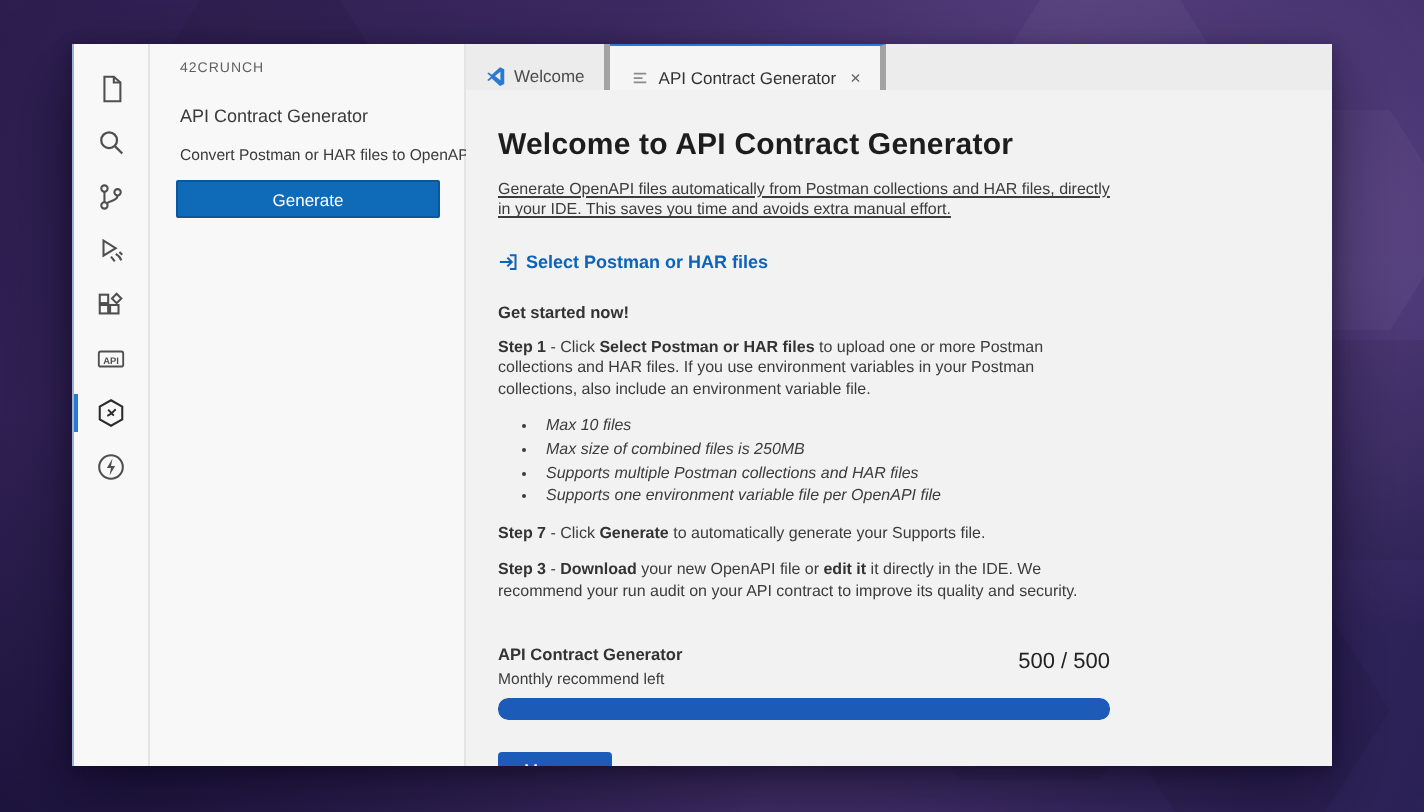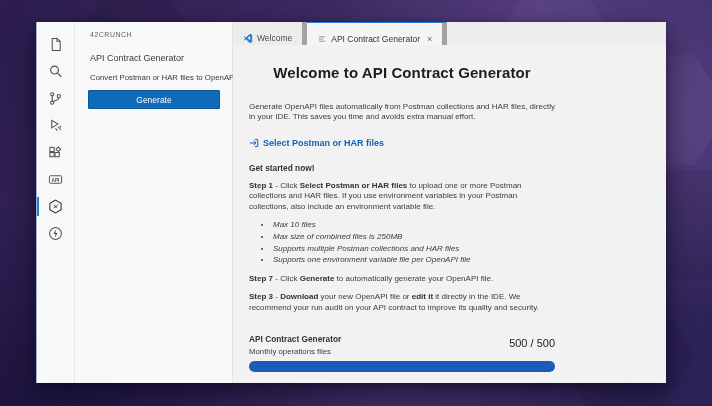--- a/index.html
+++ b/index.html
@@ -42,30 +42,30 @@
   .generate-btn {
     display:block; margin:8px 13px 0; width:132px; padding:3.5px 0;
     background:#0f6ab8; color:#fff; font-size:8.5px; text-align:center;
     border:1px solid #0a579c; border-radius:1px; cursor:pointer;
     font-family:"Liberation Sans", sans-serif;
   }
 
   
   .main { flex:1; display:flex; flex-direction:column; min-width:0; }
   .tabbar { height:23px; background:#ececec; display:flex; align-items:stretch; flex:none; }
-  .tab { display:flex; align-items:center; gap:4px; padding:16px 10px; font-size:8.5px; color:#4b4b4b; border-right:5px solid #a3a3a3; cursor:pointer; }
+  .tab { display:flex; align-items:center; gap:4px; padding:16px 10px; font-size:8.5px; color:#4b4b4b; border-right:3px solid #a3a3a3; cursor:pointer; }
   .tab .tab-icon svg { width:10px; height:10px; display:block; }
   .tab.active { background:#f5f5f5; border-top:1.5px solid #2a7ad2; color:#333; }
   .tab .close { margin-left:3px; font-size:9px; color:#666; line-height:1; }
 
   .content { flex:1; background:#f2f2f2; padding:13px 0 0 16px; overflow:hidden; }
   .inner { width:306px; color:#3c3c3c; }
 
-  h1.page-title { font-size:15px; font-weight:bold; color:#1d1d1d; margin:6px 0 21px; letter-spacing:.1px;text-align:center; }
-  .intro { font-size:8px; line-height:1.3; }
+  h1.page-title { font-size:15px; font-weight:bold; color:#1d1d1d; margin:6px 0 9px; letter-spacing:.1px; }
+  .intro { font-size:8px; line-height:1.3;text-decoration:underline; }
 
   .select-link { margin-top:15px; display:flex; align-items:center; gap:4px; color:#0c63b8; font-weight:bold; font-size:9px; cursor:pointer; }
   .select-link svg { width:10px; height:10px; }
 
   .get-started { margin-top:15px; font-size:8.3px; font-weight:bold; color:#333; }
   .step { margin-top:8px; font-size:8px; line-height:1.32; }
   .step b { color:#333; }
   ul.limits { margin:7px 0 0 15px; padding-left:8px; font-size:8px; line-height:1.45; }
   ul.limits li { padding-left:1px;font-style:italic; }
 
@@ -201,28 +201,28 @@
 
         <p class="step"><b>Step 1</b><span> - Click </span><b>Select Postman or HAR files</b><span> to upload one or more Postman collections and HAR files. If you use environment variables in your Postman collections, also include an environment variable file.</span></p>
 
         <ul class="limits">
           <li>Max 10 files</li>
           <li>Max size of combined files is 250MB</li>
           <li>Supports multiple Postman collections and HAR files</li>
           <li>Supports one environment variable file per OpenAPI file</li>
         </ul>
 
-        <p class="step"><b>Step 7</b><span> - Click </span><b>Generate</b><span> to automatically generate your OpenAPI file.</span></p>
+        <p class="step"><b>Step 7</b><span> - Click </span><b>Generate</b><span> to automatically generate your Supports file.</span></p>
 
         <p class="step"><b>Step 3</b><span> - </span><b>Download</b><span> your new OpenAPI file or </span><b>edit it</b><span> it directly in the IDE. We recommend your run audit on your API contract to improve its quality and security.</span></p>
 
         <div class="usage">
           <div>
             <div class="usage-title">API Contract Generator</div>
-            <div class="usage-sub">Monthly operations files</div>
+            <div class="usage-sub">Monthly recommend left</div>
           </div>
           <div class="usage-count">500 / 500</div>
         </div>
         <div class="progress">
           <div class="progress-fill" id="progress-fill" style="width: 100%;"></div>
         </div>
 
         <div class="subscription">
           <button class="manage-btn">Manage</button>
         </div>

